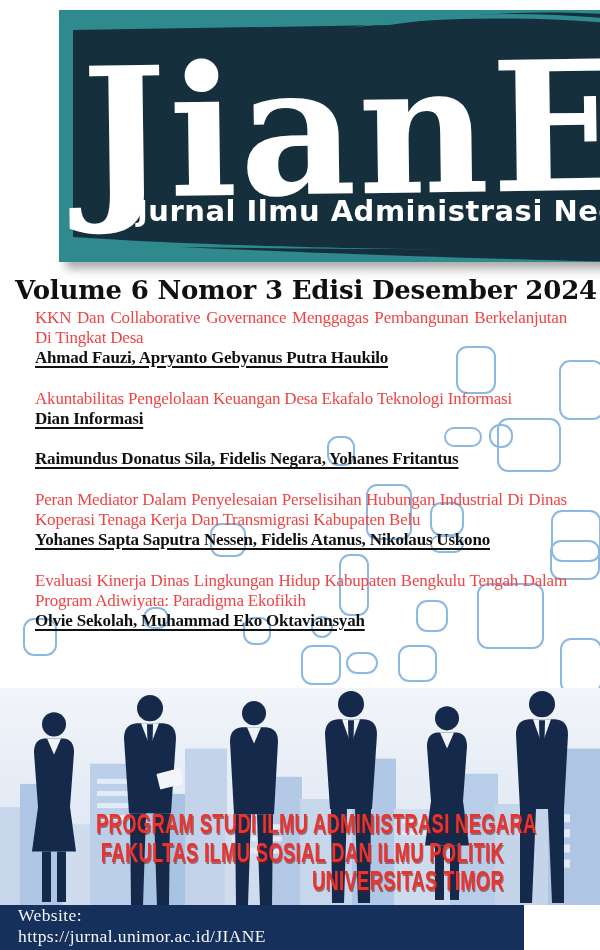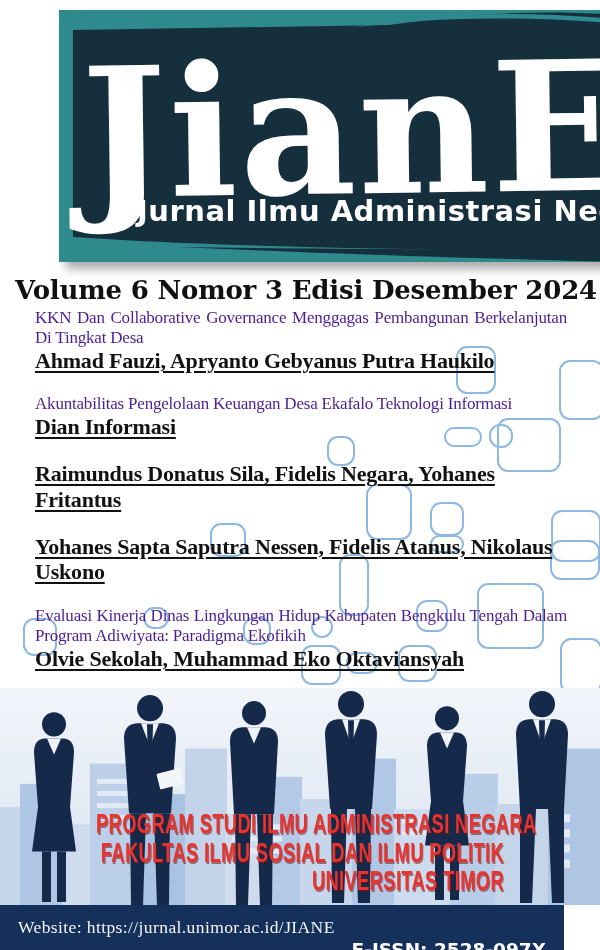--- a/index.html
+++ b/index.html
@@ -22,38 +22,38 @@
            letter-spacing:-0.2px;z-index:3;}
 
   
   .squares{position:absolute;inset:0;z-index:1;}
   .sq{position:absolute;border:2px solid #8cb8e2;border-radius:11px;background:transparent;}
 
   
   .toc{position:absolute;left:35px;top:308px;width:532px;z-index:2;}
   .articles{list-style:none;margin:0;padding:0;}
   .article{margin-bottom:21px;}
-  .article .title{font-size:17px;line-height:1.17;color:#4c1d95;text-align:justify;
+  .article .title{font-size:17px;line-height:1.17;color:#ef4444;text-align:justify;
                   font-weight:500;letter-spacing:-0.2px;}
-  .article .authors{font-size:22px;line-height:1.17;color:#111;font-weight:bold;
+  .article .authors{font-size:17px;line-height:1.17;color:#111;font-weight:bold;
                     letter-spacing:-0.2px;text-decoration:underline;
                     text-underline-offset:3px;text-decoration-thickness:1.5px;width:fit-content;}
 
   
   .banner{position:absolute;left:0;top:688px;width:600px;height:217px;margin:0;z-index:4;overflow:hidden;}
   .banner svg{position:absolute;left:0;top:0;width:100%;height:100%;display:block;}
   .banner-text{position:absolute;left:0;top:122px;width:100%;text-align:right;z-index:5;}
   .banner-line{font-family:"Liberation Sans", sans-serif;font-weight:bold;font-size:27px;
                line-height:28.5px;color:#e8342f;white-space:nowrap;
                transform:scaleX(0.68);transform-origin:center;
                text-shadow:1.5px 1.5px 0 rgba(125,15,12,.55);letter-spacing:.5px;}
 
   
-  .footer{position:absolute;left:0;top:905px;width:564px;height:45px;background:#15305a;
-          display:flex;align-items:center;justify-content:space-between;
+  .footer{position:absolute;left:0;top:905px;width:524px;height:45px;background:#15305a;
+          display:flex;align-items:flex-start;justify-content:space-between;
           padding:0 18px;box-sizing:border-box;z-index:6;}
   .footer .website{font-family:"Liberation Serif", serif;font-size:17.5px;color:#f4f6fa;
                    letter-spacing:.4px;}
   .footer .eissn{font-family:"DejaVu Sans", sans-serif;font-weight:bold;font-size:18.5px;color:#ffffff;margin-top:44px;}
 </style>
 </head>
 <body>
 
 <div class="page">
 
@@ -106,20 +106,21 @@
     <li class="article">
       <div class="title">Akuntabilitas Pengelolaan Keuangan Desa Ekafalo Teknologi Informasi</div>
       <div class="authors">Dian Informasi</div>
     </li>
 
     <li class="article">
       <div class="authors">Raimundus Donatus Sila, Fidelis Negara, Yohanes Fritantus</div>
     </li>
 
     <li class="article">
+      <div class="title">Peran Mediator Dalam Penyelesaian Perselisihan Hubungan Industrial Di Dinas Koperasi Tenaga Kerja Dan Transmigrasi Kabupaten Belu</div>
       <div class="authors">Yohanes Sapta Saputra Nessen, Fidelis Atanus, Nikolaus Uskono</div>
     </li>
 
     <li class="article">
       <div class="title">Evaluasi Kinerja Dinas Lingkungan Hidup Kabupaten Bengkulu Tengah Dalam Program Adiwiyata: Paradigma Ekofikih</div>
       <div class="authors">Olvie Sekolah, Muhammad Eko Oktaviansyah</div>
     </li>
   </ol>
   </main>
 

